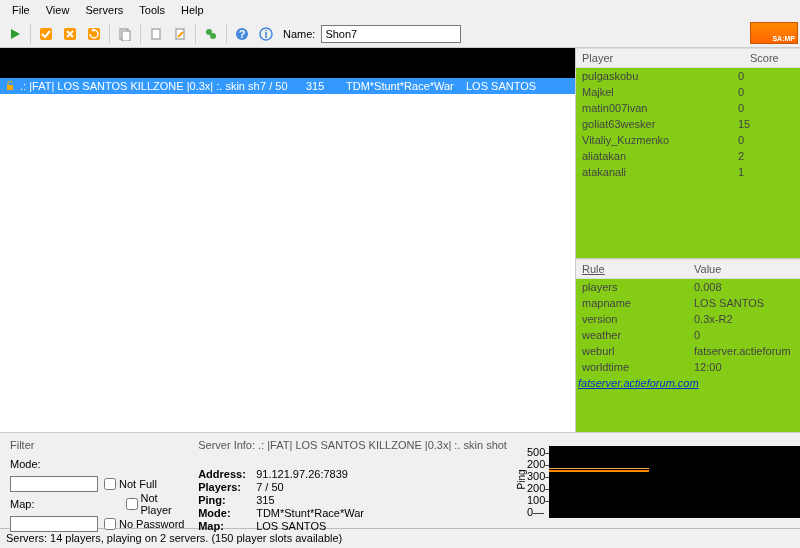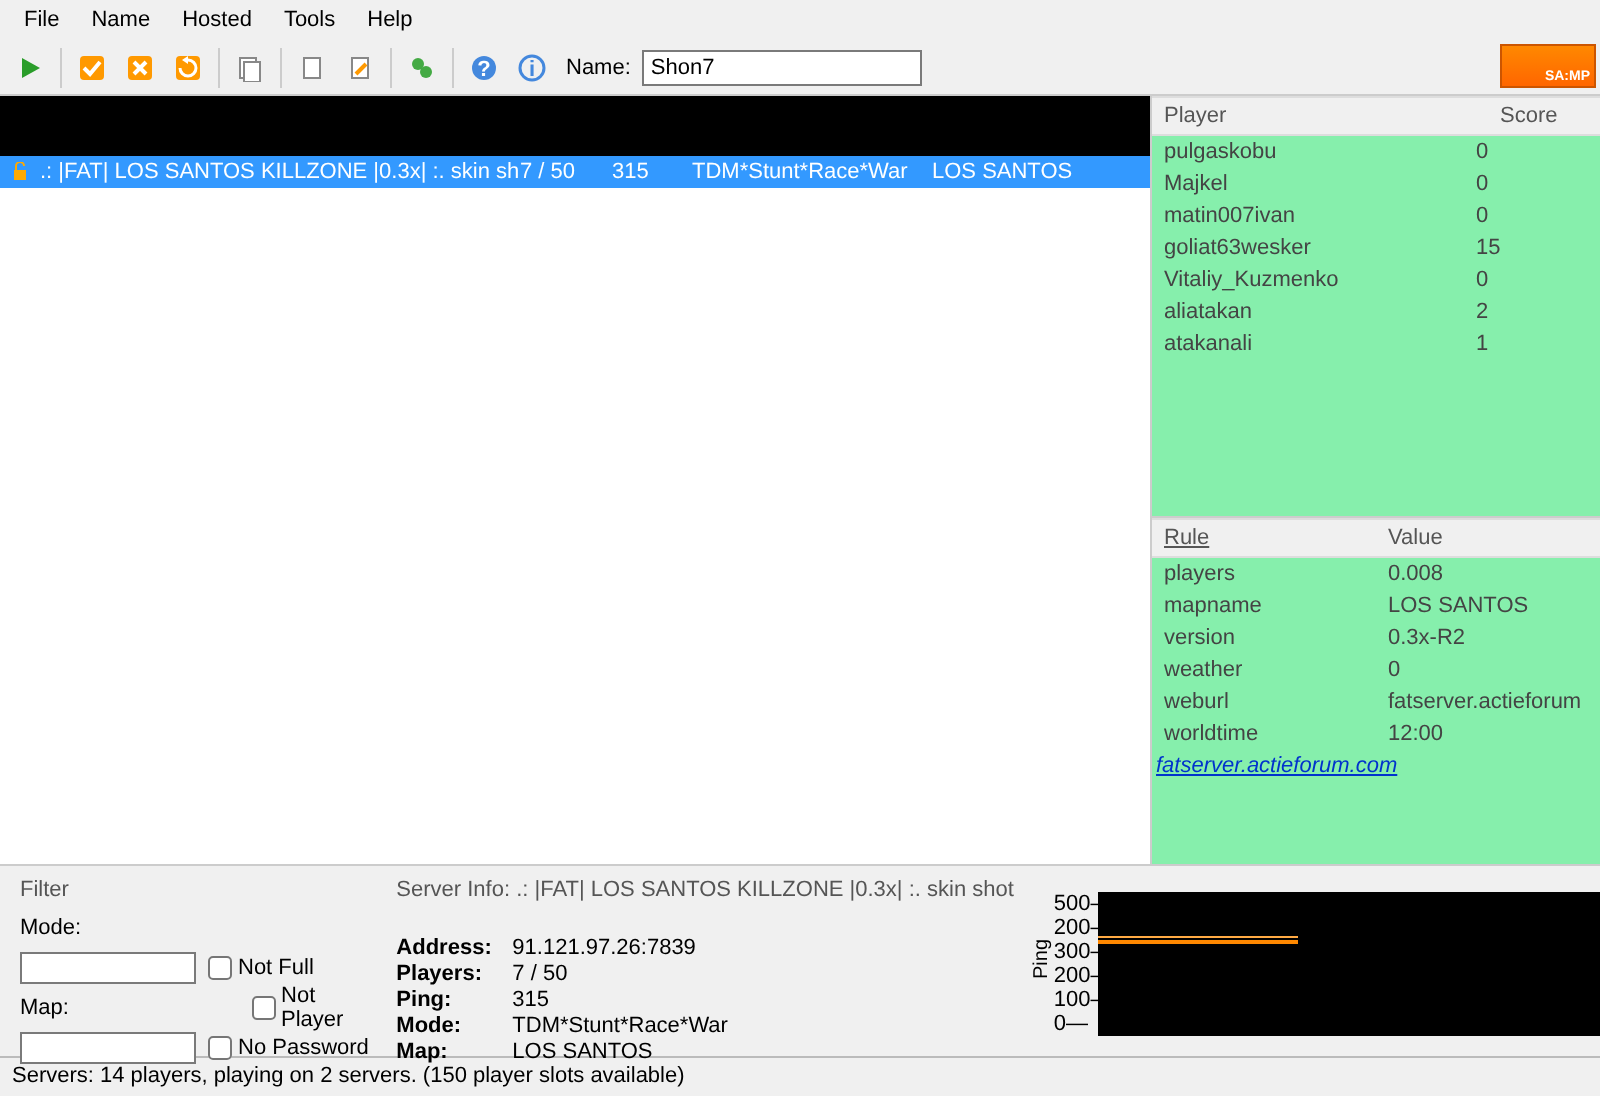--- a/index.html
+++ b/index.html
@@ -20,21 +20,21 @@
 .list-header { background: #000; height: 30px; }
 .list-row { display: flex; align-items: center; height: 16px; padding-left: 4px; white-space: nowrap; overflow: hidden; }
 .list-row.selected { background: #3399ff; color: #fff; }
 .lock-icon { width: 12px; height: 12px; margin-right: 4px; display:inline-flex; align-items:center; justify-content:center; }
 .col-name { width: 240px; overflow: hidden; }
 .col-players { width: 46px; }
 .col-ping { width: 40px; }
 .col-mode { width: 120px; overflow: hidden; }
 .col-map { flex: 1; overflow: hidden; }
 
-.side-panel { width: 224px; background: #86efac; display: flex; flex-direction: column; }
+.side-panel { width: 224px; background: #84cc16; display: flex; flex-direction: column; }
 .player-table, .rule-table { flex: 0 0 auto; }
 .tbl-head { display: flex; background: #f0f0f0; border-bottom: 1px solid #ddd; border-top: 1px solid #ddd; }
 .tbl-head .th { padding: 3px 6px; font-weight: normal; color: #555; }
 .tbl-head .th.player { flex: 1; }
 .tbl-head .th.score { width: 56px; }
 .tbl-head .th.rule { width: 112px; text-decoration: underline; }
 .tbl-head .th.value { flex: 1; }
 .tbl-body { }
 .tbl-row { display: flex; padding: 1px 6px; height: 16px; align-items: center; }
 .tbl-row .td.player { flex: 1; color: #444; }
@@ -71,22 +71,22 @@
 
 .statusbar { border-top: 1px solid #bbb; background: #f0f0f0; padding: 3px 6px; height: 20px; font-size: 11px; }
 
 svg { display: block; }
 </style>
 </head>
 <body>
 
 <div class="menubar">
   <span>File</span>
-  <span>Name</span>
-  <span>Hosted</span>
+  <span>View</span>
+  <span>Servers</span>
   <span>Tools</span>
   <span>Help</span>
 </div>
 
 <div class="toolbar">
   <div class="tbtn">
     <svg width="14" height="14">
         <polygon points="3,2 12,7 3,12" fill="#2a9d2a"></polygon>
       </svg>
   </div>

